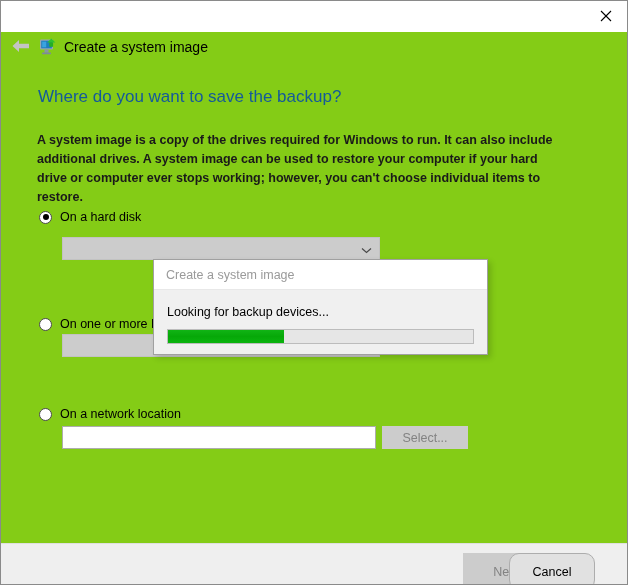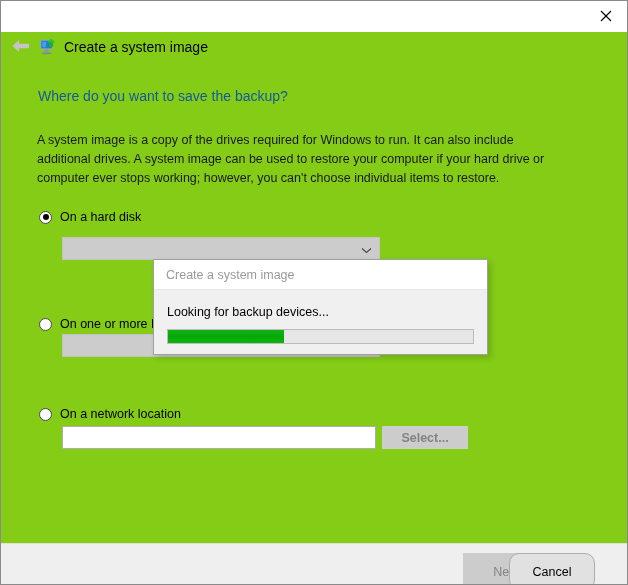--- a/index.html
+++ b/index.html
@@ -76,35 +76,36 @@
     color: #000000;
     line-height: 18px;
     white-space: nowrap;
   }
 
   
   .page-heading {
     position: absolute;
     left: 37px;
     top: 84px;
-    font-size: 14px;
+    font-size: 17px;
     color: #14599b;
     line-height: 23px;
     white-space: nowrap;
   }
 
   
   .body-text {
     position: absolute;
     left: 36px;
     top: 130px;
     width: 522px;
     font-size: 12.5px;
     color: #1a1a1a;
     line-height: 19px;
+    font-weight: bold;
   }
 
   
   .option {
     position: absolute;
     left: 0;
     width: 628px;
   }
   .radio-row {
     position: absolute;
@@ -338,21 +339,21 @@
       </span>
     </div>
   </div>
 
   <div class="option" style="top:0">
     <div class="radio-row" style="top:405px">
       <span class="radio"></span>
       <span class="radio-label">On a network location</span>
     </div>
     <div class="textinput" style="left:61px; top:425px; width:314px;"></div>
-    <div class="btn" style="left:381px; top:425px; width:86px; height:23px;font-weight:bold;">Select...</div>
+    <div class="btn" style="left:381px; top:425px; width:86px; height:23px;">Select...</div>
   </div>
 
   <div class="overlay">
     <div class="overlay-titlebar">
       <div class="overlay-title">Create a system image</div>
     </div>
     <div class="overlay-msg">Looking for backup devices...</div>
     <div class="progress-track">
       <div class="progress-fill" id="progress-fill" style="width: 38%;"></div>
     </div>

